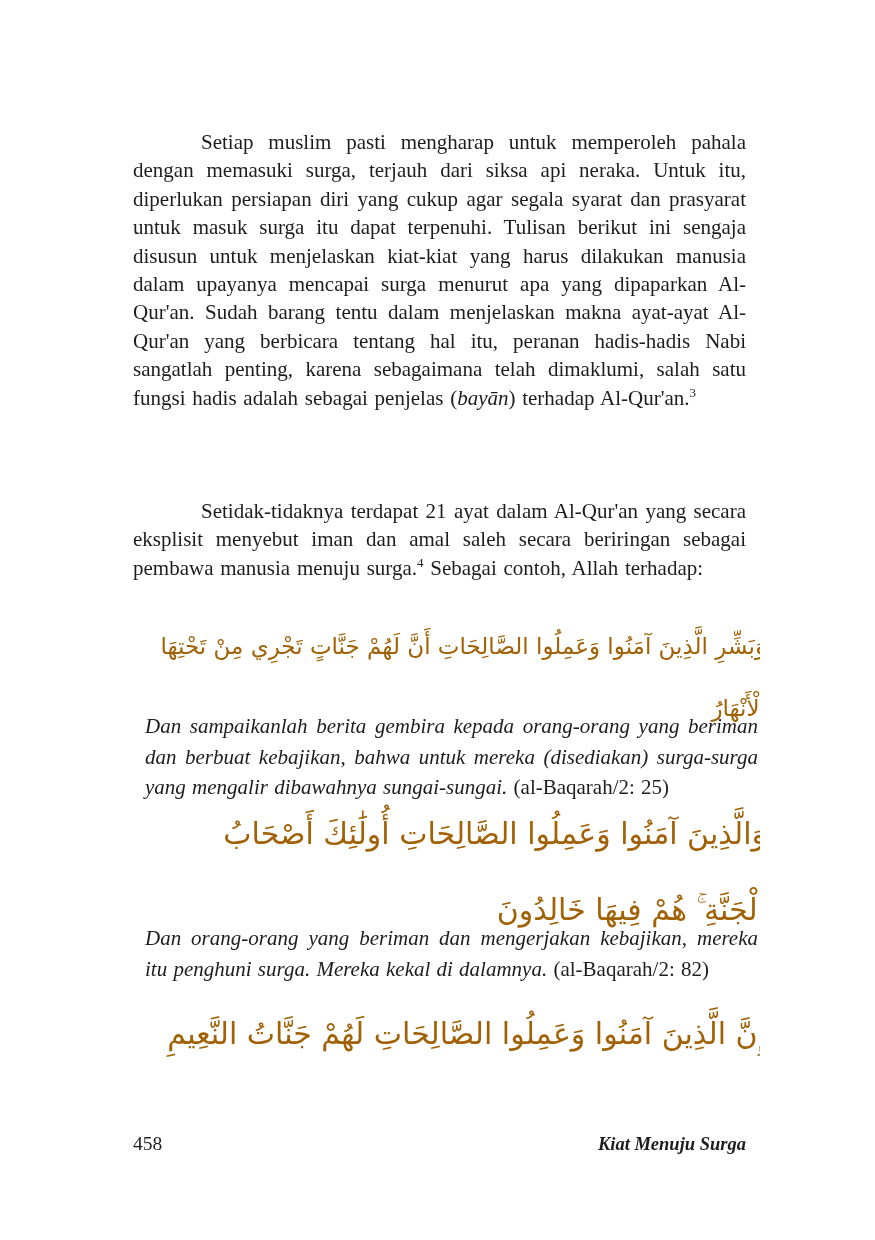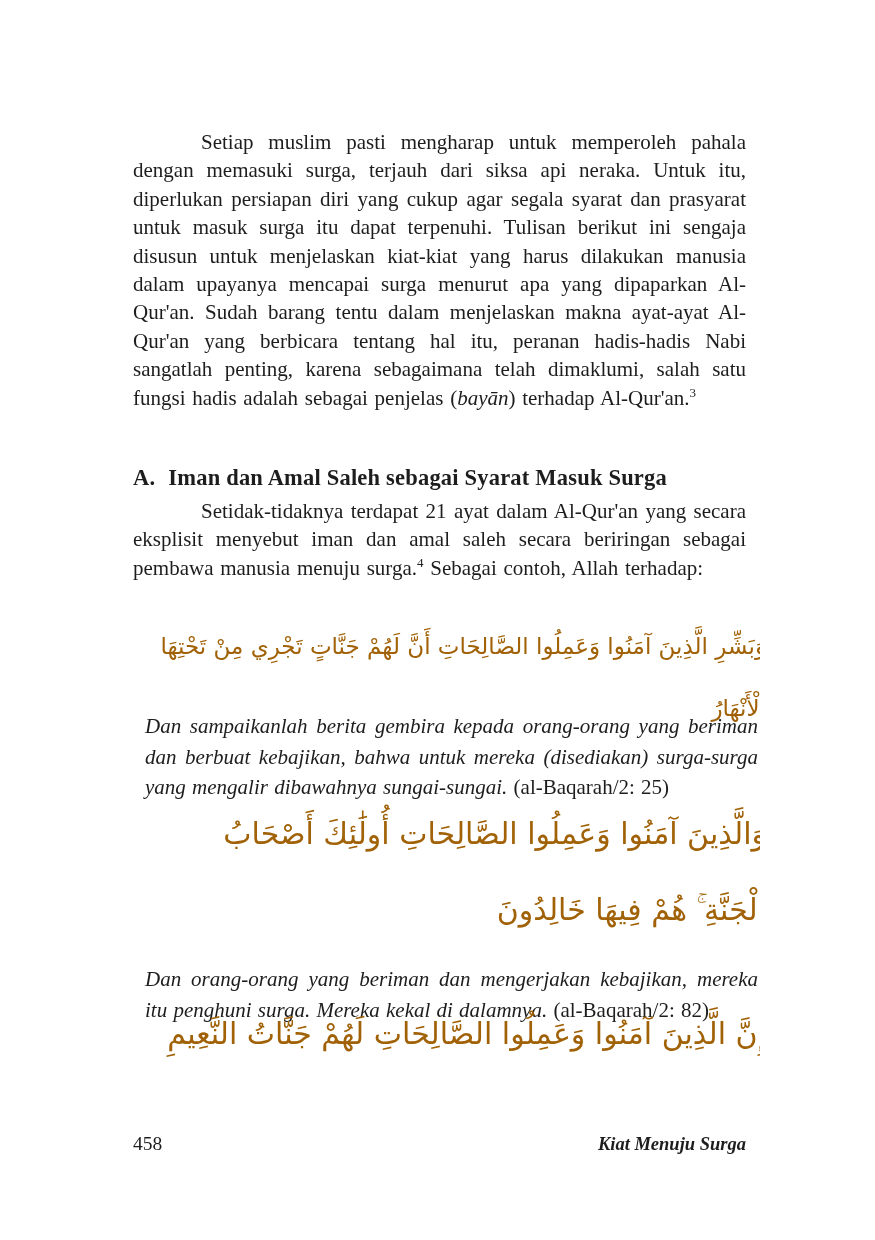--- a/index.html
+++ b/index.html
@@ -67,31 +67,30 @@
   .page-num { font-size: 19.5px; }
   .running-title { font-size: 18.5px; font-style: italic; font-weight: bold; }
 </style>
 </head>
 <body>
 
 <div class="page">
 
   <p class="block body-text indent" style="top:128px;"><span>Setiap muslim pasti mengharap untuk memperoleh pahala dengan memasuki surga, terjauh dari siksa api neraka. Untuk itu, diperlukan persiapan diri yang cukup agar segala syarat dan prasyarat untuk masuk surga itu dapat terpenuhi. Tulisan berikut ini sengaja disusun untuk menjelaskan kiat-kiat yang harus dilakukan manusia dalam upayanya mencapai surga menurut apa yang dipaparkan Al-Qur'an. Sudah barang tentu dalam menjelaskan makna ayat-ayat Al-Qur'an yang berbicara tentang hal itu, peranan hadis-hadis Nabi sangatlah penting, karena sebagaimana telah dimaklumi, salah satu fungsi hadis adalah sebagai penjelas (</span><i>bayān</i><span>) terhadap Al-Qur'an.</span><sup class="fnref">3</sup></p>
 
-  <h2 class="block heading" style="top:465px;"><span class="h-label">A.</span><span class="h-title">Iman dan Amal Saleh sebagai Syarat Masuk Surga</span></h2>
 
   <p class="block body-text indent" style="top:497px;"><span>Setidak-tidaknya terdapat 21 ayat dalam Al-Qur'an yang secara eksplisit menyebut iman dan amal saleh secara beriringan sebagai pembawa manusia menuju surga.</span><sup class="fnref">4</sup><span> Sebagai contoh, Allah terhadap:</span></p>
 
   <div class="block arabic arabic-sm" style="top:615px;" dir="rtl" lang="ar">وَبَشِّرِ الَّذِينَ آمَنُوا وَعَمِلُوا الصَّالِحَاتِ أَنَّ لَهُمْ جَنَّاتٍ تَجْرِي مِنْ تَحْتِهَا الْأَنْهَارُ</div>
 
   <p class="block trans" style="top:699px;"><i>Dan sampaikanlah berita gembira kepada orang-orang yang beriman dan berbuat kebajikan, bahwa untuk mereka (disediakan) surga-surga yang mengalir dibawahnya sungai-sungai.</i> <span class="ref">(al-Baqarah/2: 25)</span></p>
 
   <div class="block arabic arabic-lg" style="top:796px;" dir="rtl" lang="ar">وَالَّذِينَ آمَنُوا وَعَمِلُوا الصَّالِحَاتِ أُولَٰئِكَ أَصْحَابُ الْجَنَّةِ ۚ هُمْ فِيهَا خَالِدُونَ</div>
 
-  <p class="block trans" style="top:952px;"><i>Dan orang-orang yang beriman dan mengerjakan kebajikan, mereka itu penghuni surga. Mereka kekal di dalamnya.</i> <span class="ref">(al-Baqarah/2: 82)</span></p>
+  <p class="block trans" style="top:911px;"><i>Dan orang-orang yang beriman dan mengerjakan kebajikan, mereka itu penghuni surga. Mereka kekal di dalamnya.</i> <span class="ref">(al-Baqarah/2: 82)</span></p>
 
   <div class="block arabic arabic-lg" style="top:996px;" dir="rtl" lang="ar">إِنَّ الَّذِينَ آمَنُوا وَعَمِلُوا الصَّالِحَاتِ لَهُمْ جَنَّاتُ النَّعِيمِ</div>
 
   <div class="footer">
     <span class="page-num">458</span>
     <span class="running-title">Kiat Menuju Surga</span>
   </div>
 
 </div>
 

